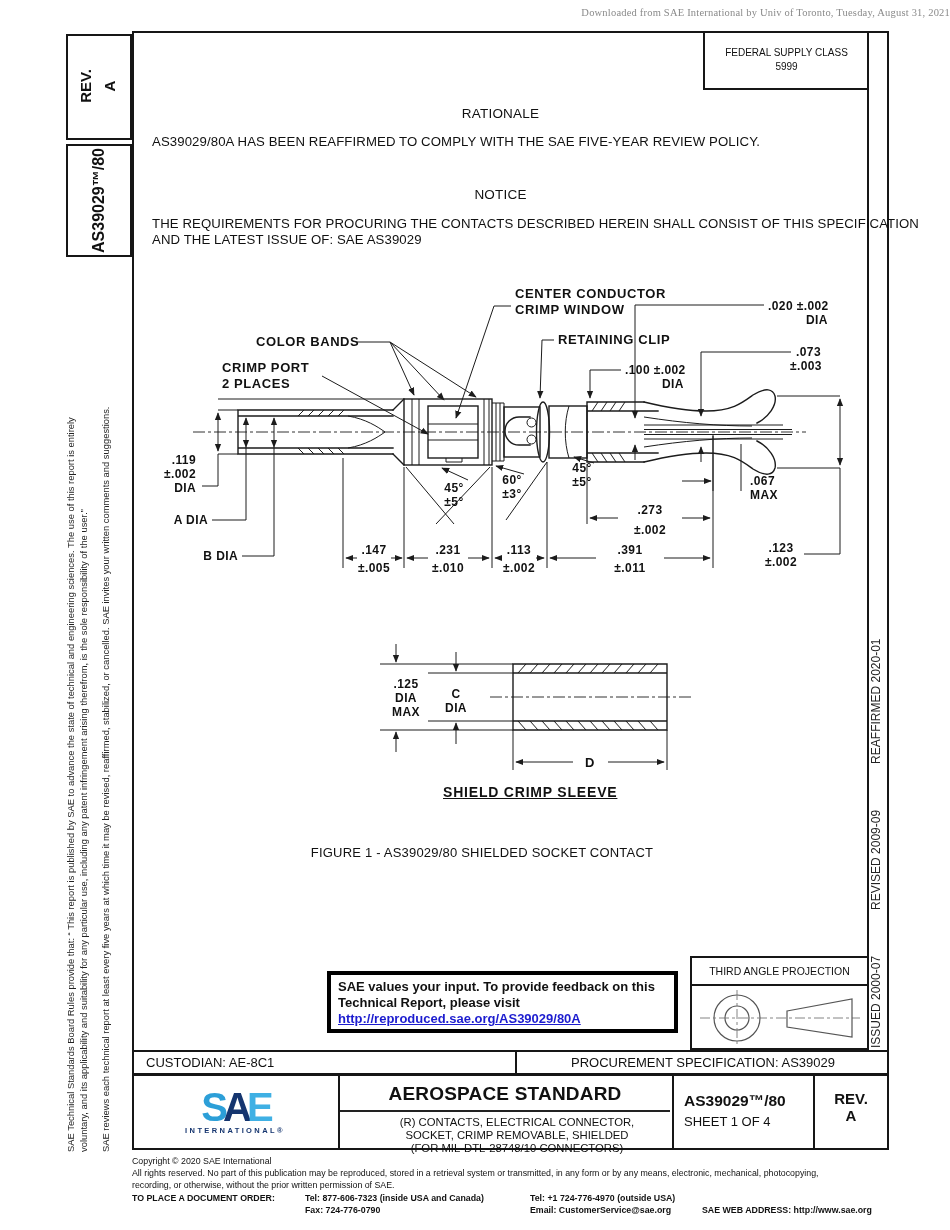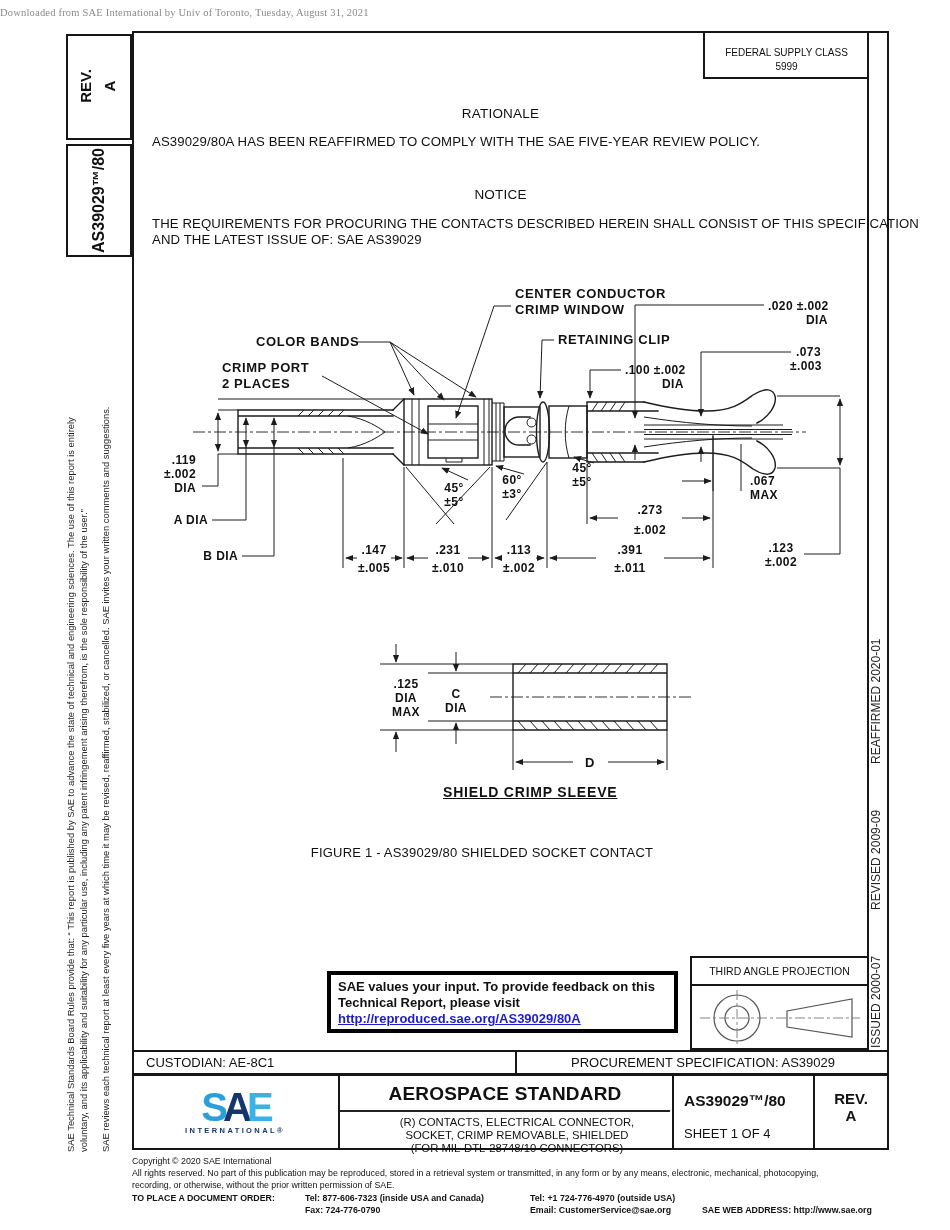--- a/index.html
+++ b/index.html
@@ -1,51 +1,51 @@
 <!DOCTYPE html>
 <html><head>
 <meta charset="utf-8">
 <style>
   html,body{margin:0;padding:0;}
   body{width:950px;height:1230px;background:#fff;position:relative;
        font-family:"Liberation Sans",sans-serif;color:#111;overflow:hidden;}
   .abs{position:absolute;}
   .frame{left:132px;top:31px;width:757px;height:1119px;border:2px solid #161616;box-sizing:border-box;}
   .vline,.hline{background:#161616;}
-  .hdr{left:0;top:7px;width:950px;text-align:left;font-family:"Liberation Serif",serif;
+  .hdr{left:0;top:7px;width:950px;text-align:right;font-family:"Liberation Serif",serif;
        font-size:10.5px;color:#8a8a8a;letter-spacing:.2px;}
   .revbox{left:66px;top:34px;width:66px;height:106px;border:2px solid #161616;box-sizing:border-box;}
   .numbox{left:66px;top:144px;width:66px;height:113px;border:2px solid #161616;box-sizing:border-box;}
   .rot{transform:rotate(-90deg);transform-origin:0 0;position:absolute;}
   .revtxt{left:68px;top:136px;width:100px;height:60px;text-align:center;font-weight:bold;
           font-size:15px;line-height:24px;padding-top:6px;}
   .numtxt{left:70px;top:253px;width:105px;height:58px;text-align:center;font-weight:bold;font-size:16px;line-height:58px;}
   .legal{left:64px;top:1152px;width:882px;font-size:9.4px;line-height:13px;color:#222;}
   .legal .p2{margin-top:9px;}
   .histcol{left:869px;top:1048px;width:465px;font-size:12px;color:#222;display:flex;gap:46px;white-space:nowrap;}
-  .fsc{left:703px;top:33px;width:165px;height:46px;border-left:2px solid #161616;border-bottom:2px solid #161616;
+  .fsc{left:703px;top:33px;width:165px;height:57px;border-left:2px solid #161616;border-bottom:2px solid #161616;
        box-sizing:border-box;text-align:center;font-size:10px;padding-top:13px;line-height:14px;}
   .h-center{left:132px;width:737px;text-align:center;font-size:13.5px;letter-spacing:.2px;}
   .bodytxt{font-size:13.2px;letter-spacing:.1px;white-space:nowrap;}
   .sleevetitle{left:443px;top:784px;width:204px;text-align:left;font-weight:bold;font-size:14px;
                letter-spacing:.8px;text-decoration:underline;}
   .caption{left:282px;top:845px;width:400px;text-align:center;font-size:13px;letter-spacing:.2px;}
   .feedback{left:327px;top:971px;width:351px;height:62px;border:4px solid #000;box-sizing:border-box;
             padding:4px 7px;font-weight:bold;font-size:13px;line-height:16px;background:#fff;}
   .feedback a{font-weight:bold;}
   .tapbox{left:690px;top:956px;width:179px;height:94px;border:2px solid #161616;box-sizing:border-box;}
   .taplabel{height:26px;line-height:26px;text-align:center;font-size:10.5px;border-bottom:2px solid #161616;}
   .row1txt{font-size:13px;top:1055px;}
   .titlecell{left:340px;top:1076px;width:330px;text-align:center;}
   .titlecell .big{font-size:19px;font-weight:bold;margin-top:7px;letter-spacing:.2px;}
   .titlecell .rule{border-top:2px solid #222;margin:5px 0 4px 0;}
   .titlecell .sub{font-size:11.3px;line-height:12.8px;padding-left:24px;}
   .numcell{left:684px;top:1076px;width:125px;}
   .numcell .docno{font-weight:bold;font-size:15.5px;margin-top:16px;}
-  .numcell .sheet{font-size:13px;margin-top:16px;}
+  .numcell .sheet{font-size:13px;margin-top:4px;}
   .revcell{left:813px;top:1076px;width:76px;text-align:center;font-weight:bold;font-size:15px;}
   .revcell .r1{margin-top:14px;}
   .logocell{left:134px;top:1076px;width:202px;height:72px;display:flex;flex-direction:column;
             align-items:center;justify-content:center;}
   .sae{font-weight:800;font-size:40px;line-height:34px;letter-spacing:-5px;font-family:"Liberation Sans",sans-serif;}
   .saesub{font-size:7.5px;font-weight:bold;letter-spacing:2.4px;margin-top:2px;}
   .copy{font-size:8.8px;line-height:11px;white-space:nowrap;color:#111;}
   .copyb{font-weight:bold;}
   svg .ln{stroke:#1c1c1c;stroke-width:1.4;fill:none;stroke-linecap:square;}
   svg .tn{stroke:#1c1c1c;stroke-width:1;fill:none;}

